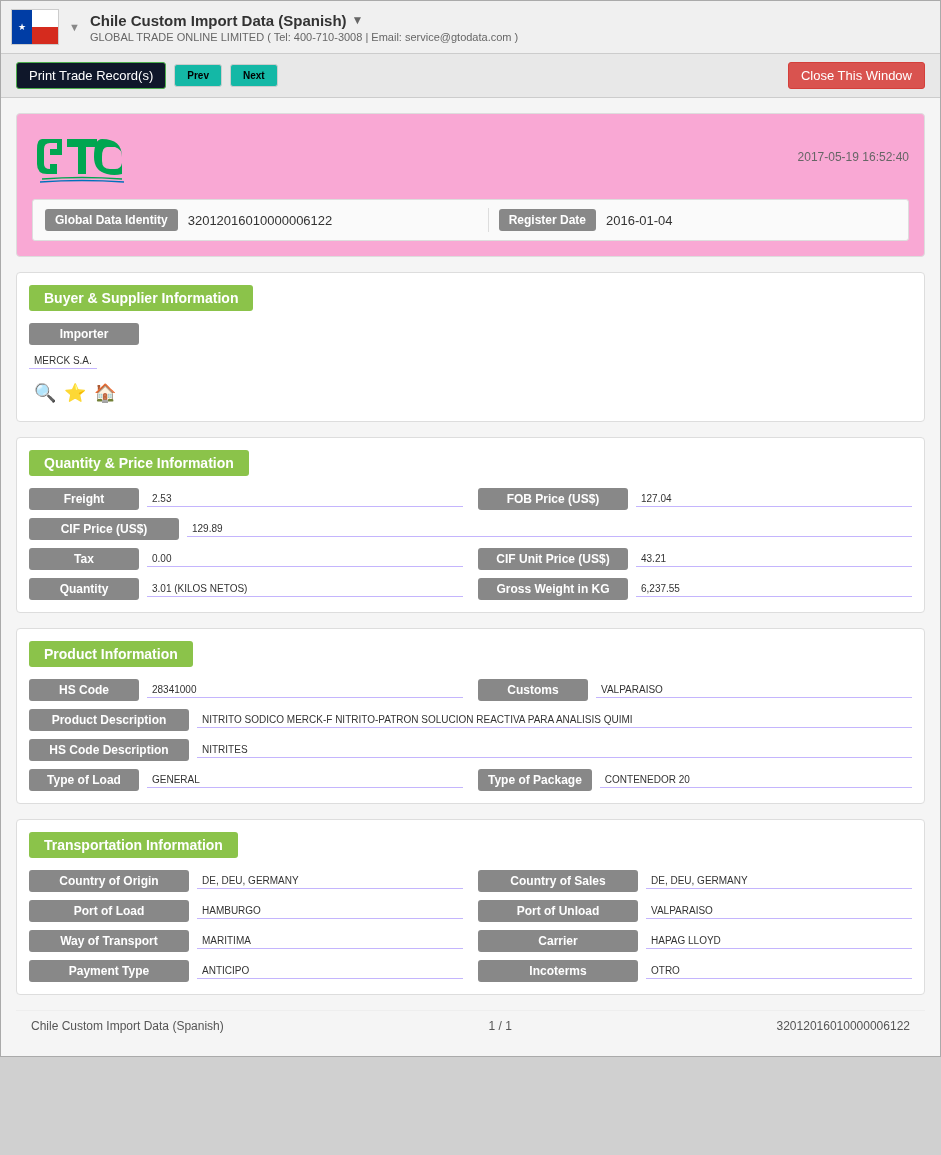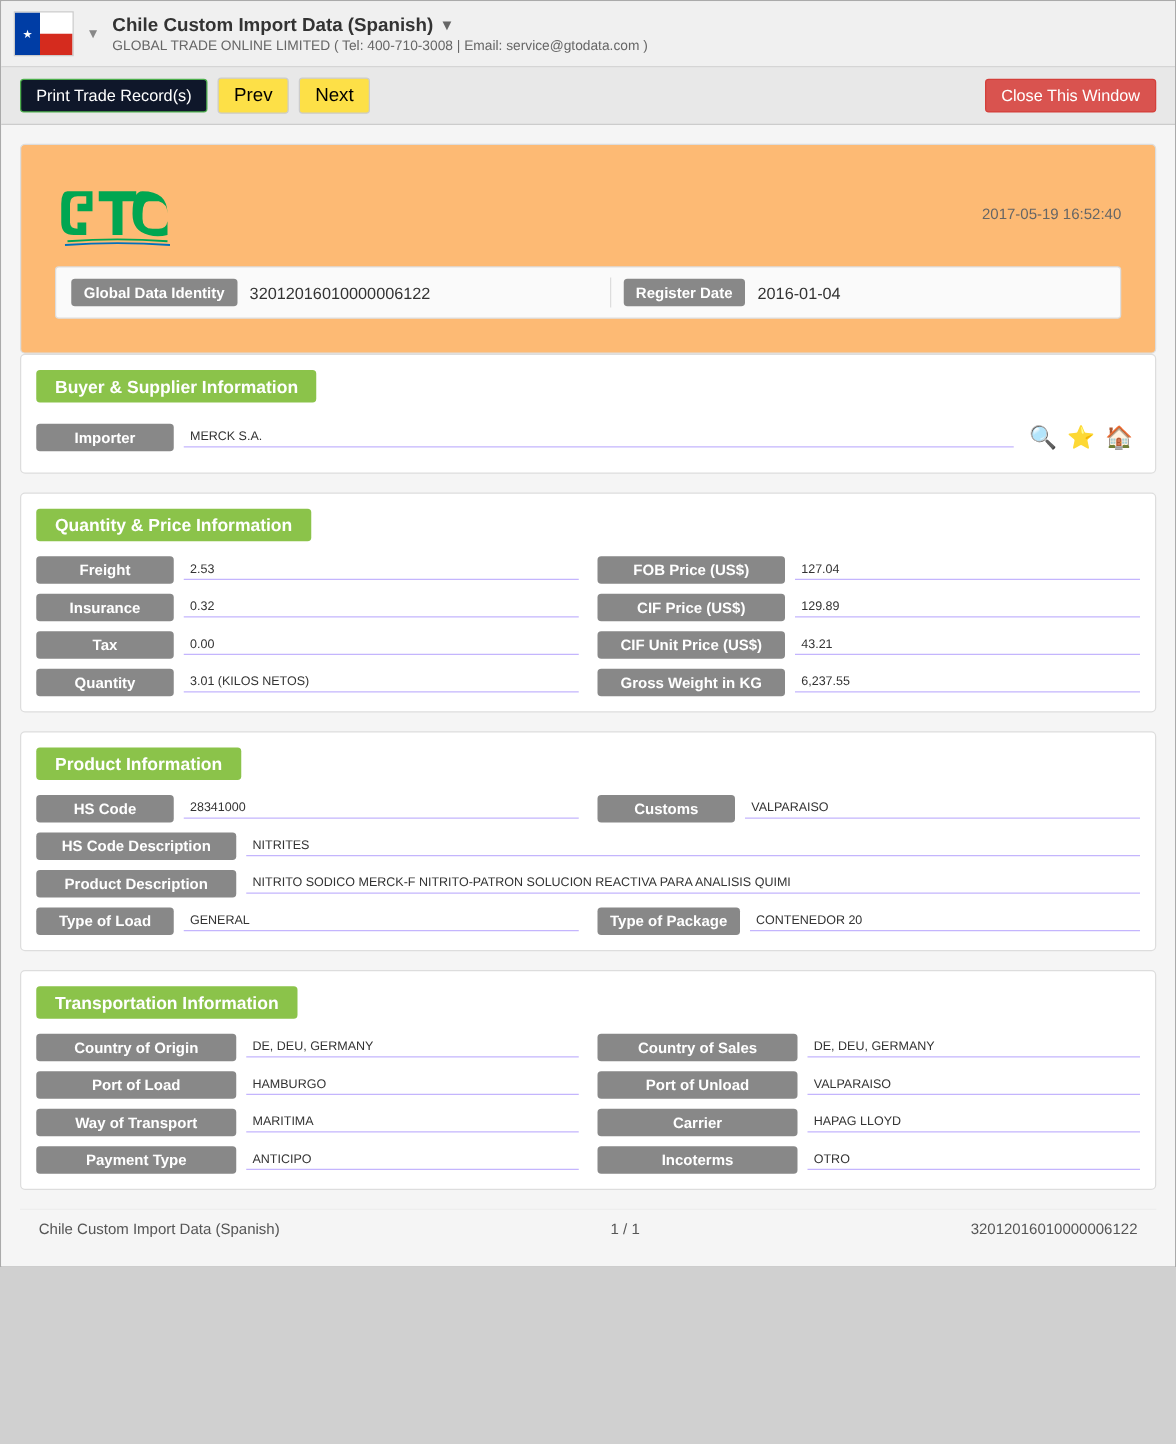--- a/index.html
+++ b/index.html
@@ -12,28 +12,28 @@
     .flag-icon { width: 48px; height: 36px; position: relative; flex-shrink: 0; }
     .flag-chile { width: 48px; height: 36px; display: flex; flex-direction: column; overflow: hidden; border: 1px solid #ccc; }
     .title-info { flex: 1; }
     .title-main { font-size: 15px; font-weight: bold; color: #333; display: flex; align-items: center; gap: 5px; }
     .title-sub { font-size: 11px; color: #666; margin-top: 2px; }
     .dropdown-arrow { color: #666; font-size: 12px; }
 
     
     .toolbar { display: flex; align-items: center; padding: 8px 15px; background: #e8e8e8; border-bottom: 1px solid #ccc; gap: 8px; }
     .btn-print { background: #0f172a; color: white; border: 1px solid #4cae4c; padding: 5px 12px; cursor: pointer; font-size: 13px; border-radius: 3px; }
-    .btn-nav { background: #fde047; border: 1px solid #ccc; padding: 5px 12px; cursor: pointer; font-size: 15px; border-radius: 3px; }
+    .btn-nav { background: #14b8a6; border: 1px solid #ccc; padding: 5px 12px; cursor: pointer; font-size: 10px; border-radius: 3px; font-weight: bold; }
     .btn-close { background: #d9534f; color: white; border: 1px solid #d43f3a; padding: 5px 12px; cursor: pointer; font-size: 13px; border-radius: 3px; margin-left: auto; }
 
     
     .content { padding: 15px; background: #f5f5f5; }
 
     
-    .card { background: #fdba74; border: 1px solid #ddd; border-radius: 4px; padding: 27px; }
+    .card { background: #f9a8d4; border: 1px solid #ddd; border-radius: 4px; padding: 15px; margin-bottom: 15px; }
 
     
     .logo-header { display: flex; justify-content: space-between; align-items: center; margin-bottom: 15px; }
     .logo-area { display: flex; flex-direction: column; align-items: flex-start; }
     .timestamp { font-size: 12px; color: #666; }
 
     
     .identity-row { display: flex; align-items: center; gap: 10px; border: 1px solid #ddd; border-radius: 3px; padding: 8px 12px; background: #fafafa; justify-content: center; }
     .identity-label { background: #888; color: white; padding: 4px 10px; border-radius: 3px; font-size: 12px; font-weight: bold; white-space: nowrap; }
     .identity-value { flex: 1; font-size: 13px; }
@@ -133,21 +133,21 @@
         <span class="identity-value">32012016010000006122</span>
         <div class="identity-divider"></div>
         <span class="register-label">Register Date</span>
         <span class="register-value">2016-01-04</span>
       </div>
 
     </div>
 
     <div class="section-wrapper">
       <div class="section-header">Buyer &amp; Supplier Information</div>
-      <div style="display:flex; align-items:center; gap:8px;">
+      <div style="display:flex; align-items:flex-start; gap:8px;flex-direction:column;">
         <span class="field-label field-label-sm">Importer</span>
         <span class="field-value">MERCK S.A.</span>
         <div class="icons-row">
           <span class="icon-btn" title="Search">🔍</span>
           <span class="icon-btn" title="Favorite">⭐</span>
           <span class="icon-btn" title="Home">🏠</span>
         </div>
       </div>
     </div>
 
@@ -160,24 +160,20 @@
         <span class="field-label field-label-sm">Freight</span>
         <span class="field-value">2.53</span>
       </div>
       <div class="col">
         <span class="field-label" style="min-width:150px;">FOB Price (US$)</span>
         <span class="field-value">127.04</span>
       </div>
     </div>
           <div class="two-col field-row">
       <div class="col">
-        <span class="field-label field-label-sm">Insurance</span>
-        <span class="field-value">0.32</span>
-      </div>
-      <div class="col">
         <span class="field-label" style="min-width:150px;">CIF Price (US$)</span>
         <span class="field-value">129.89</span>
       </div>
     </div>
           <div class="two-col field-row">
       <div class="col">
         <span class="field-label field-label-sm">Tax</span>
         <span class="field-value">0.00</span>
       </div>
       <div class="col">
@@ -204,32 +200,32 @@
       
       <div class="two-col field-row">
         <div class="col">
           <span class="field-label field-label-sm">HS Code</span>
           <span class="field-value">28341000</span>
         </div>
         <div class="col">
           <span class="field-label field-label-sm">Customs</span>
           <span class="field-value">VALPARAISO</span>
         </div>
+      </div>
+
+      
+      <div class="full-field field-row">
+        <span class="field-label field-label-wide">Product Description</span>
+        <span class="field-value">NITRITO SODICO MERCK-F NITRITO-PATRON SOLUCION REACTIVA PARA ANALISIS QUIMI</span>
       </div>
 
       
       <div class="full-field field-row">
         <span class="field-label field-label-wide">HS Code Description</span>
         <span class="field-value">NITRITES</span>
-      </div>
-
-      
-      <div class="full-field field-row">
-        <span class="field-label field-label-wide">Product Description</span>
-        <span class="field-value">NITRITO SODICO MERCK-F NITRITO-PATRON SOLUCION REACTIVA PARA ANALISIS QUIMI</span>
       </div>
 
       
       <div class="two-col field-row">
         <div class="col">
           <span class="field-label field-label-sm">Type of Load</span>
           <span class="field-value">GENERAL</span>
         </div>
         <div class="col">
           <span class="field-label field-label-sm">Type of Package</span>

